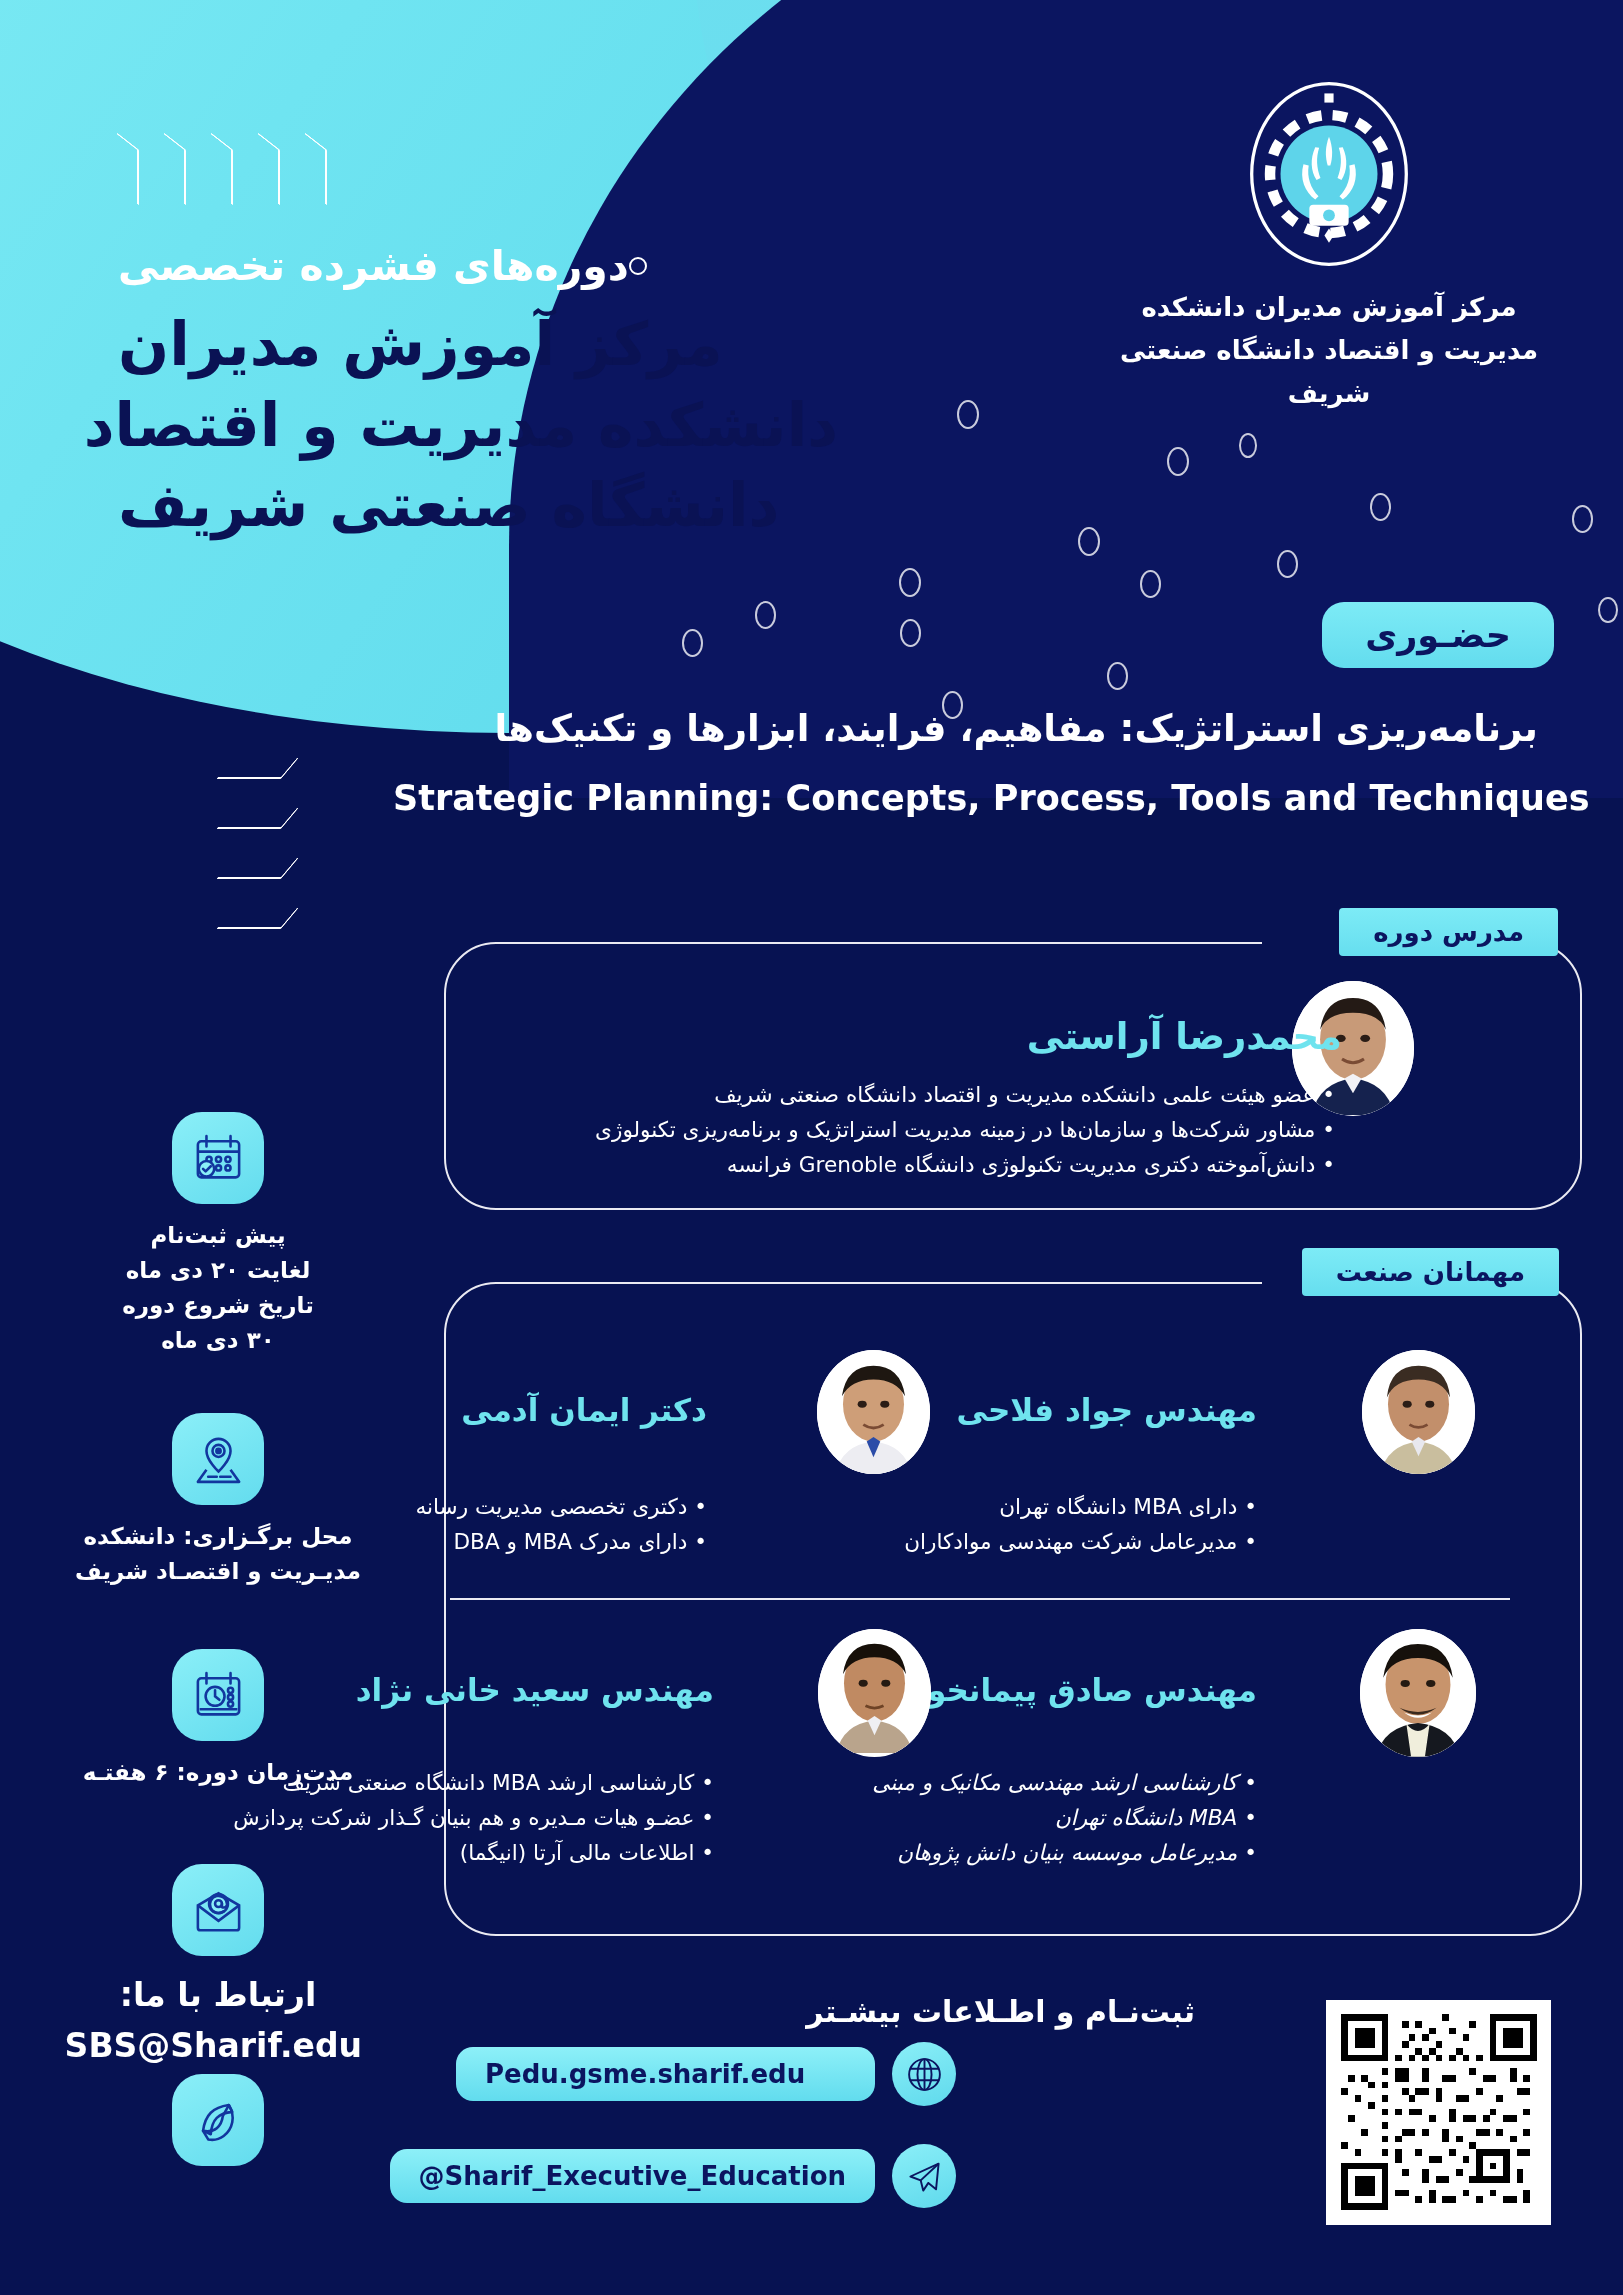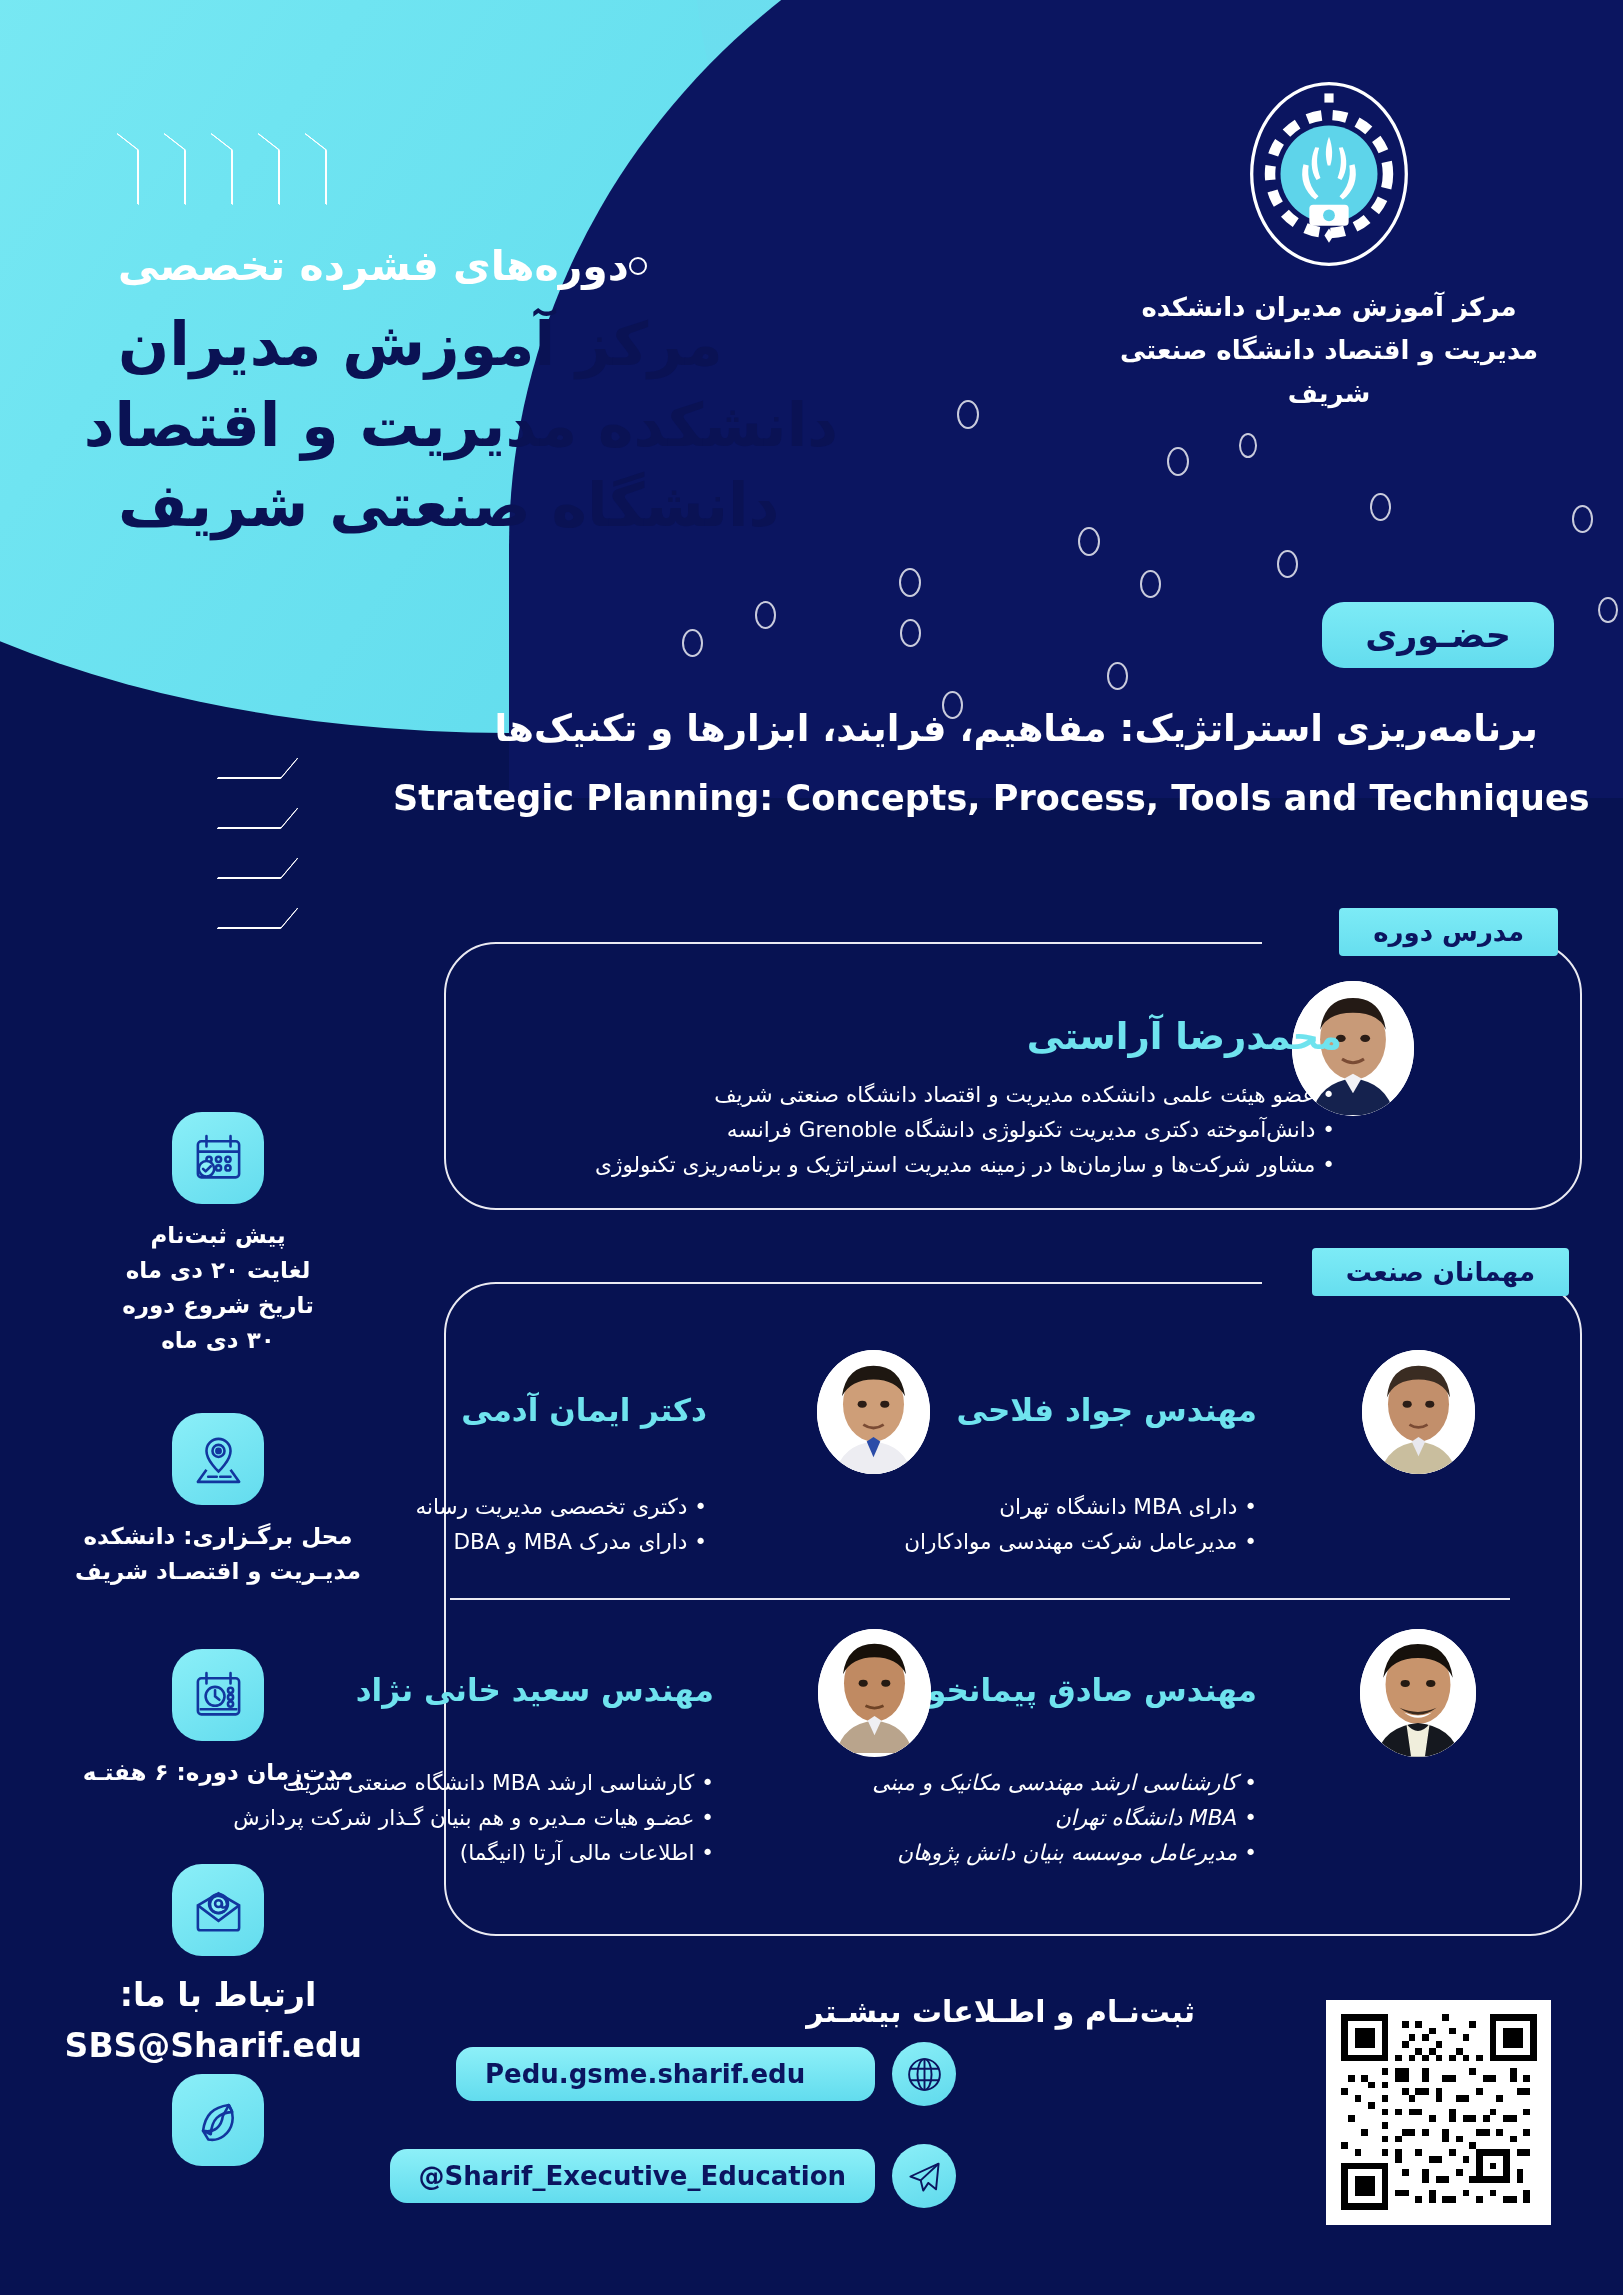--- a/index.html
+++ b/index.html
@@ -283,25 +283,25 @@
       <path d="M41 64 q9 6 18 0" stroke="#7A4B34" stroke-width="2.5" fill="none"></path>
       <path d="M16 110 q6 -27 34 -30 q28 3 34 30 z" fill="#15224E"></path>
       <path d="M43 80 l7 12 l7 -12 l-7 -4 z" fill="#F2F2F6"></path>
     </svg>
   </div>
 
   <div class="person-name name-lg" style="right:281px; top:1015px; width:536px;">محمدرضا آراستی</div>
 
   <div class="bullets" style="right:288px; top:1078px; width:1007px;">
     <div>عضو هیئت علمی دانشکده مدیریت و اقتصاد دانشگاه صنعتی شریف</div>
+    <div>مشاور شرکت‌ها و سازمان‌ها در زمینه مدیریت استراتژیک و برنامه‌ریزی تکنولوژی</div>
     <div>دانش‌آموخته دکتری مدیریت تکنولوژی دانشگاه Grenoble فرانسه</div>
-    <div>مشاور شرکت‌ها و سازمان‌ها در زمینه مدیریت استراتژیک و برنامه‌ریزی تکنولوژی</div>
-  </div>
-
-  <div class="sec-tag" style="right:54px; top:1248px;">مهمانان صنعت</div>
+  </div>
+
+  <div class="sec-tag" style="right:64px; top:1248px;">مهمانان صنعت</div>
   <div class="card" style="left:445px; top:1282px; width:1138px; height:654px;"></div>
   <div class="card-notch" style="left:1263px; top:1273px; width:281px; height:21px;"></div>
 
   <div class="avatar" style="left:1363px; top:1350px; width:113px; height:124px;">
     <svg class="face" viewBox="0 0 100 110">
       <rect width="100" height="110" fill="#fff"></rect>
       <ellipse cx="50" cy="48" rx="27" ry="33" fill="#C28F6B"></ellipse>
       <path d="M22 42 q3 -28 28 -28 q25 0 28 28 q-7 -16 -28 -16 q-21 0 -28 16 z" fill="#3A2C22"></path>
       <ellipse cx="40" cy="48" rx="4" ry="3" fill="#2B1D16"></ellipse>
       <ellipse cx="60" cy="48" rx="4" ry="3" fill="#2B1D16"></ellipse>

